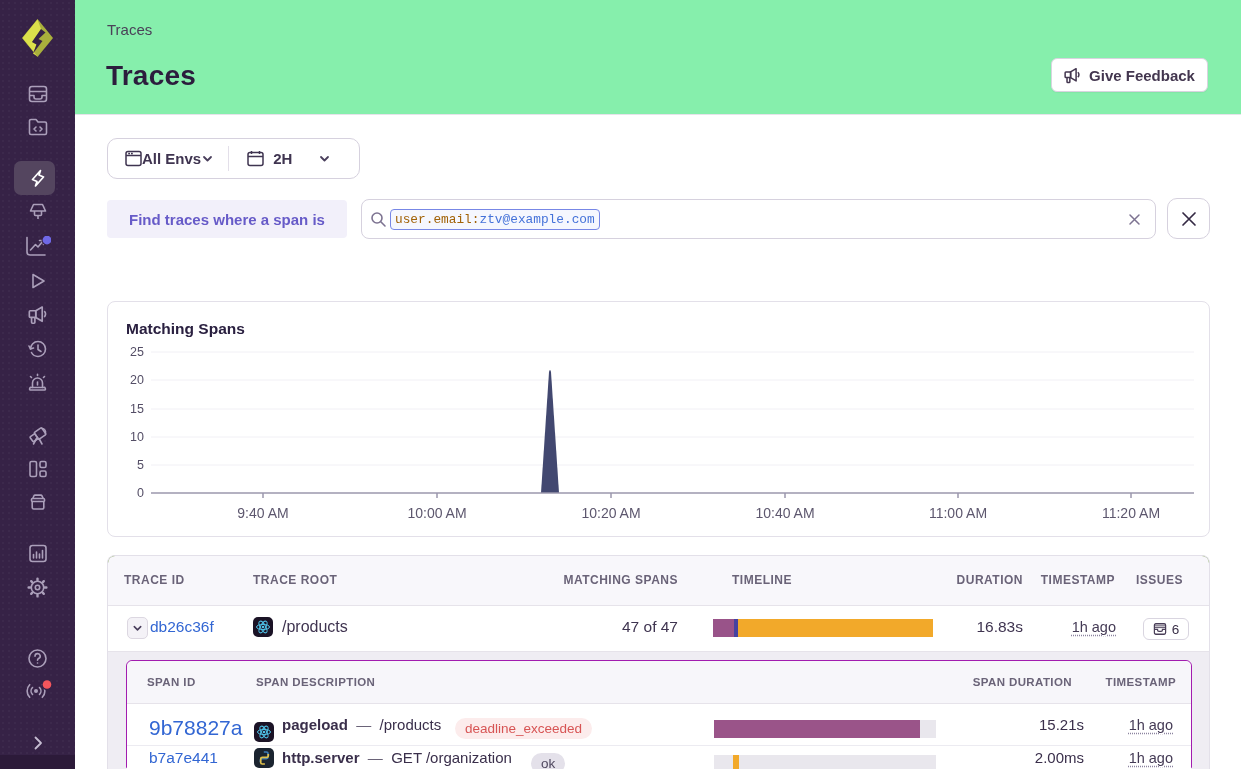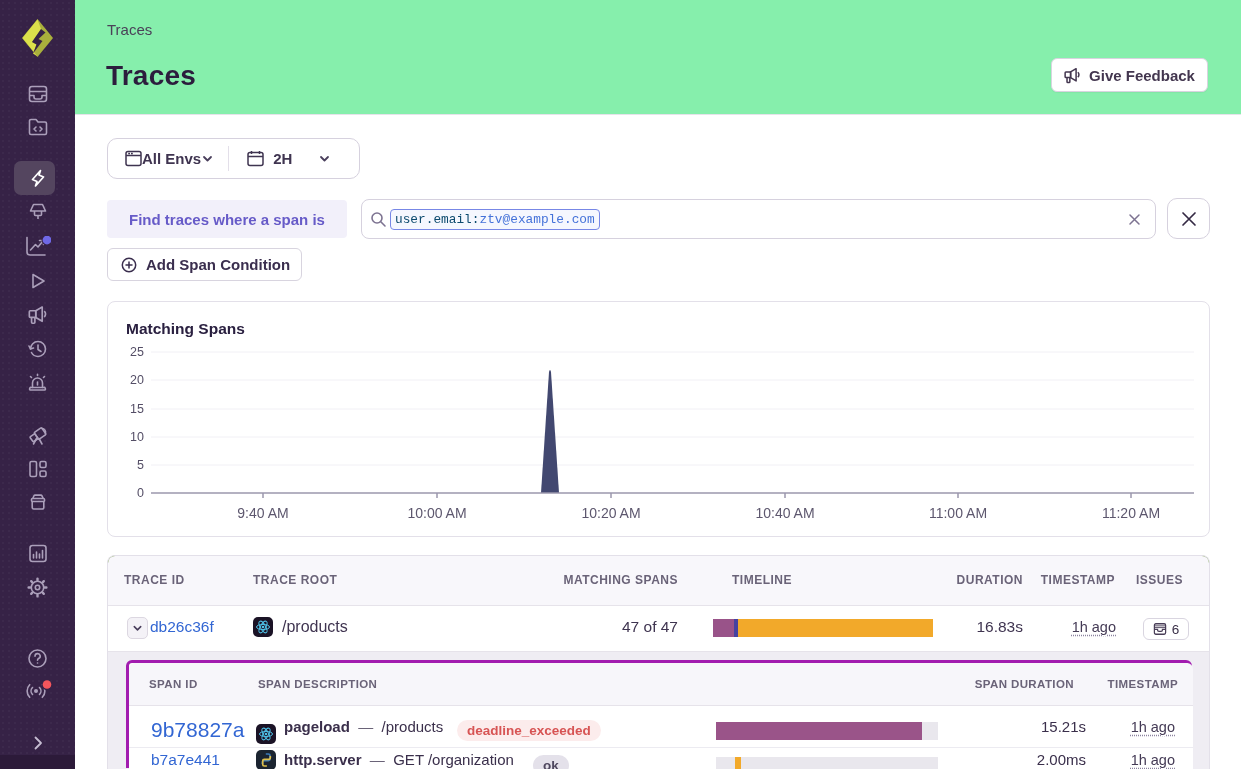--- a/index.html
+++ b/index.html
@@ -18,40 +18,40 @@
 #crumb { position:absolute; left:32px; top:21px; font-size:15px; color:#4a4158; }
 #h1 { position:absolute; left:31px; top:60px; font-size:28px; font-weight:bold; color:#2c1d3d; letter-spacing:0.2px; }
 #feedback { position:absolute; left:976px; top:58px; width:157px; height:34px; background:#fff; border:1px solid #d8d4df; border-radius:6px; display:flex; align-items:center; justify-content:center; gap:8px; font-size:15px; font-weight:bold; color:#43364f; box-shadow:0 1px 1px rgba(40,30,60,0.04);}
 #pagefilter { position:absolute; left:107px; top:138px; width:253px; height:41px; border:1px solid #d6d1de; border-radius:10px; background:#fff; display:flex; align-items:center; }
 #pagefilter .seg { display:flex; align-items:center; }
 #pagefilter .div { width:1px; height:25px; background:#e3dfe9; }
 .flabel { font-size:15px; font-weight:bold; color:#3f3450; }
 #findpill { position:absolute; left:107px; top:200px; width:240px; height:38px; background:#f2f0fa; border-radius:4px; display:flex; align-items:center; justify-content:center; font-size:15px; font-weight:bold; color:#675bc8; }
 #search { position:absolute; left:361px; top:199px; width:795px; height:40px; background:#fff; border:1px solid #d6d1de; border-radius:8px; display:flex; align-items:center; }
 #token { display:flex; align-items:center; margin-left:3px; border:1.5px solid #7787e6; background:#f5f7fe; border-radius:4px; padding:2px 4px; font-family:"Liberation Mono", monospace; font-size:12.8px; }
-#token .k { color:#0c4a6e; }
+#token .k { color:#a16207; }
 #token .v { color:#4472d9; }
 #clearbtn { position:absolute; left:1167px; top:198px; width:43px; height:41px; background:#fff; border:1px solid #d6d1de; border-radius:10px; display:flex; align-items:center; justify-content:center; }
 #addspan { position:absolute; left:107px; top:248px; width:195px; height:33px; background:#fff; border:1px solid #d8d4df; border-radius:6px; display:flex; align-items:center; gap:9px; padding-left:13px; font-size:15px; font-weight:bold; color:#3a2e4e; }
 #chartpanel { position:absolute; left:107px; top:301px; width:1103px; height:236px; border:1px solid #e3e0e9; border-radius:8px; background:#fff; }
 #charttitle { position:absolute; left:18px; top:18px; font-size:15.5px; font-weight:bold; color:#2a2040; }
 #chartsvg { position:absolute; left:0; top:0; }
 #tbl { position:absolute; left:107px; top:555px; width:1103px; height:256px; border:1px solid #e3e0e9; border-bottom:none; border-radius:8px 8px 0 0; background:#4d7c0f; overflow:hidden; }
 .thead { position:absolute; left:0; top:0; width:1101px; height:50px; background:#f8f7fb; border-bottom:1px solid #e6e3ea; }
 .hcell { position:absolute; top:17px; font-size:12px; font-weight:bold; color:#6a6378; letter-spacing:0.5px; white-space:nowrap; }
 .hr { text-align:right; }
 .row1 { position:absolute; left:0; top:50px; width:1101px; height:46px; background:#fff; border-bottom:1px solid #e6e3ea; }
 .link { color:#3266d3; }
 #well { position:absolute; left:0; top:96px; width:1101px; height:118px; background:#efedf3; }
-#subtbl { position:absolute; left:18px; top:8px; width:1066px; height:108px; background:#fff; border:3px solid #a21caf; border-radius:6px 6px 0 0; }
+#subtbl { position:absolute; left:18px; top:8px; width:1066px; height:108px; background:#fff; border:1px solid #a21caf; border-radius:6px 6px 0 0; }
 #subhead { position:absolute; left:0; top:0; width:1064px; height:43px; background:#f7f6fa; border-bottom:1px solid #e6e3ea; border-radius:6px 6px 0 0; }
 .shcell { position:absolute; top:15px; font-size:11.5px; font-weight:bold; color:#6a6378; letter-spacing:0.4px; white-space:nowrap; }
 .srow1 { position:absolute; left:0; top:43px; width:1064px; height:42px; border-bottom:1px solid #ecebf1; background:#fff; }
 .srow2 { position:absolute; left:0; top:85px; width:1064px; height:45px; background:#fff; }
-.pill { display:inline-block; border-radius:20px; font-size:13.5px; padding:3px 10px;font-weight:bold; }
+.pill { display:inline-block; border-radius:20px; font-size:13.5px; padding:3px 10px; }
 .pill.red { background:#fcecec; color:#d75454; }
 .pill.gray { background:#e4e1ea; color:#4f485f; }
 .dotted { text-decoration:underline; text-decoration-style:dotted; text-underline-offset:3px; text-decoration-color:#8c84a0;text-align:center; }
 </style>
 </head>
 <body>
 <div id="app">
   <aside id="sidebar">
     <div id="sel-bg"></div>
     <div class="foot"></div>
@@ -242,27 +242,20 @@
 <path d="M2 2 L11 11 M11 2 L2 11"></path>
 </svg>
       </span>
   </div>
   <div id="clearbtn">
       <svg width="16" height="16" viewBox="0 0 16 16" stroke="#352a44" stroke-width="1.7" stroke-linecap="round">
 <path d="M2 2 L14 14 M14 2 L2 14"></path>
 </svg>
     </div>
 
-  <div id="addspan">
-      <svg width="16" height="16" viewBox="0 0 16 16" fill="none" stroke="#3a2e4e" stroke-width="1.5" stroke-linecap="round">
-<circle cx="8" cy="8" r="6.7"></circle>
-<path d="M8 5 V11 M5 8 H11"></path>
-</svg>
-      <span>Add Span Condition</span>
-    </div>
 
   <div id="chartpanel">
     <div id="charttitle">Matching Spans</div>
     <svg id="chartsvg" width="1101" height="234" viewBox="0 0 1101 234">
 <line x1="43" y1="50" x2="1086" y2="50" stroke="#f1f0f5" stroke-width="1"></line>
 <line x1="43" y1="78" x2="1086" y2="78" stroke="#f1f0f5" stroke-width="1"></line>
 <line x1="43" y1="107" x2="1086" y2="107" stroke="#f1f0f5" stroke-width="1"></line>
 <line x1="43" y1="135" x2="1086" y2="135" stroke="#f1f0f5" stroke-width="1"></line>
 <line x1="43" y1="163" x2="1086" y2="163" stroke="#f1f0f5" stroke-width="1"></line>
 <text x="36" y="54" text-anchor="end" font-size="12.5" fill="#544e66" font-family="Liberation Sans, sans-serif">25</text>

